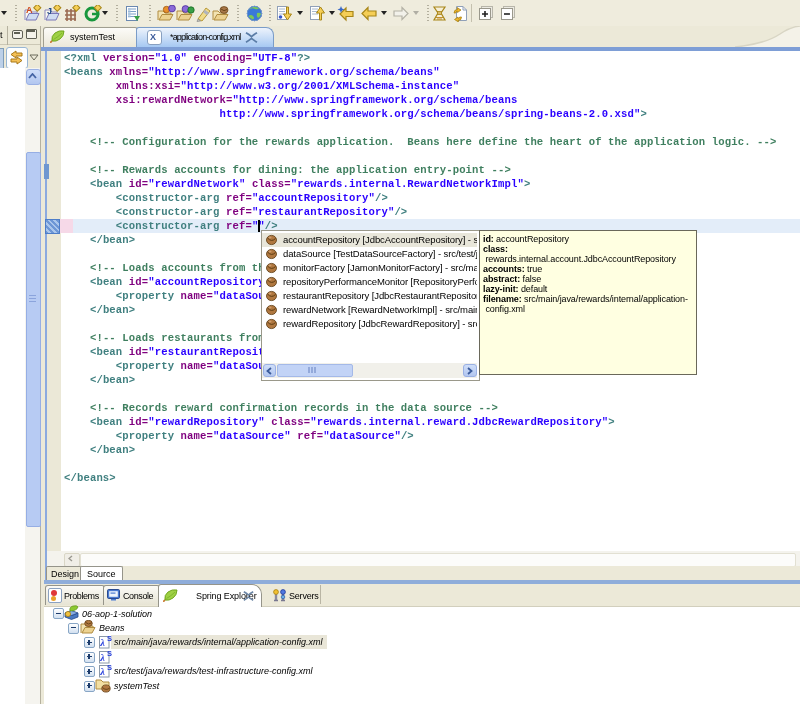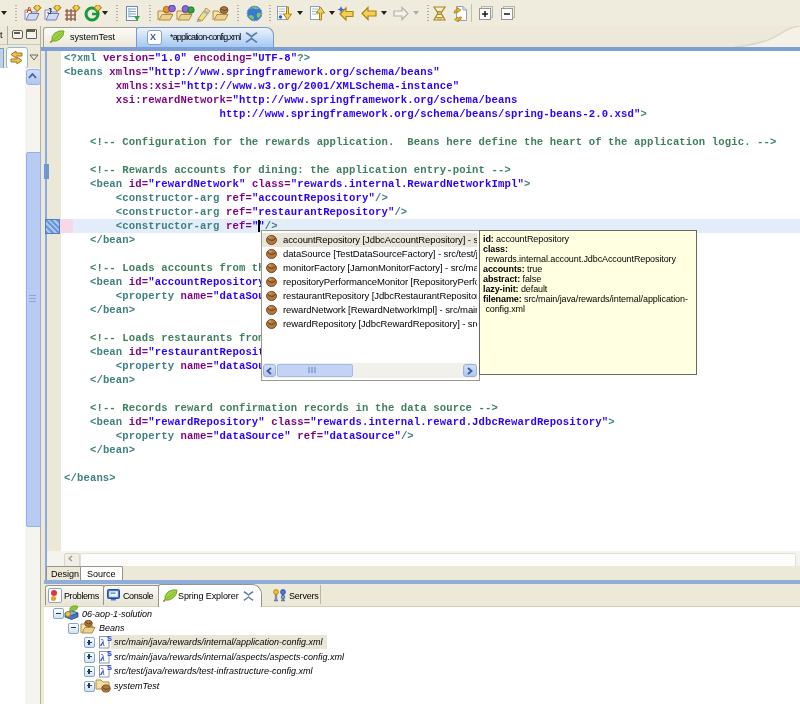--- a/index.html
+++ b/index.html
@@ -292,21 +292,21 @@
   <rect x="4" y="10" width="5" height="1.5" fill="#4a7ad0"></rect>
 </svg>
 <div class="abs ui" style="left:123px;top:591px;letter-spacing:-0.4px;">Console</div>
 
 <div class="abs" style="left:158px;top:584px;width:102px;height:22px;background:#fff;border:1px solid #95948a;border-bottom:none;border-radius:3px 10px 0 0;"></div>
 <svg class="abs" style="left:163px;top:589px;" width="15" height="13" viewBox="0 0 15 13">
   <path d="M2 11 Q1 6 5 3 Q9 0 14 1 Q14 6 10 9 Q6 12 2 11 Z" fill="#9ed044" stroke="#6aa018" stroke-width="0.9"></path>
   <path d="M3.5 9.5 Q8 7 12 3" stroke="#78b028" stroke-width="0.8" fill="none"></path>
   <path d="M2 11 Q0.8 11.8 0.3 12.8" stroke="#c87830" stroke-width="1.6" fill="none"></path>
 </svg>
-<div class="abs ui" style="left:178px;top:591px;letter-spacing:-0.1px;">Spring Explorer</div>
+<div class="abs ui" style="left:196px;top:591px;letter-spacing:-0.1px;">Spring Explorer</div>
 <svg class="abs" style="left:243px;top:590.5px;" width="11" height="10" viewBox="0 0 11 10">
   <path d="M0.8 0.7 Q3.5 2.2 5.5 4 Q7.5 2.2 10.2 0.7 M0.8 9.3 Q3.5 7.8 5.5 6 Q7.5 7.8 10.2 9.3" stroke="#6d86a6" stroke-width="1.6" fill="none"></path>
 </svg>
 
 <svg class="abs" style="left:273px;top:589px;" width="13" height="13" viewBox="0 0 13 13">
   <path d="M3 4 V11 M10 4 V11" stroke="#8a8aa0" stroke-width="2.4"></path>
   <path d="M1 11.5 H5 M8 11.5 H12" stroke="#787890" stroke-width="1.4"></path>
   <circle cx="3" cy="3" r="2.4" fill="#f2c030" stroke="#a88010" stroke-width="0.8"></circle>
   <circle cx="10" cy="3" r="2.4" fill="#5078e0" stroke="#203898" stroke-width="0.8"></circle>
   <circle cx="10" cy="8" r="1.8" fill="#68b0e8" stroke="#2858a8" stroke-width="0.7"></circle>
@@ -350,21 +350,20 @@
 
 <div class="exp" style="left:84px;top:651.5px;">
       <i></i>
       <u></u>
     </div>
 <svg class="abs" style="left:98px;top:648.5px;" width="15" height="15" viewBox="0 0 15 15">
   <rect x="1.5" y="2.5" width="9.5" height="11.5" fill="#fff" stroke="#8a98a8"></rect>
   <text x="2.2" y="12" font-family="Liberation Serif" font-size="10.5" font-weight="bold" font-style="italic" fill="#2f46dd">λ</text>
   <text x="9" y="6.5" font-family="Liberation Sans" font-size="7.5" font-weight="bold" fill="#2840d8">S</text>
 </svg>
-<div class="trow" style="left:114px;top:651.5px;">src/main/java/rewards/internal/aspects/aspects-config.xml</div>
 
 <div class="exp" style="left:84px;top:666px;">
       <i></i>
       <u></u>
     </div>
 <svg class="abs" style="left:98px;top:663px;" width="15" height="15" viewBox="0 0 15 15">
   <rect x="1.5" y="2.5" width="9.5" height="11.5" fill="#fff" stroke="#8a98a8"></rect>
   <text x="2.2" y="12" font-family="Liberation Serif" font-size="10.5" font-weight="bold" font-style="italic" fill="#2f46dd">λ</text>
   <text x="9" y="6.5" font-family="Liberation Sans" font-size="7.5" font-weight="bold" fill="#2840d8">S</text>
 </svg>

